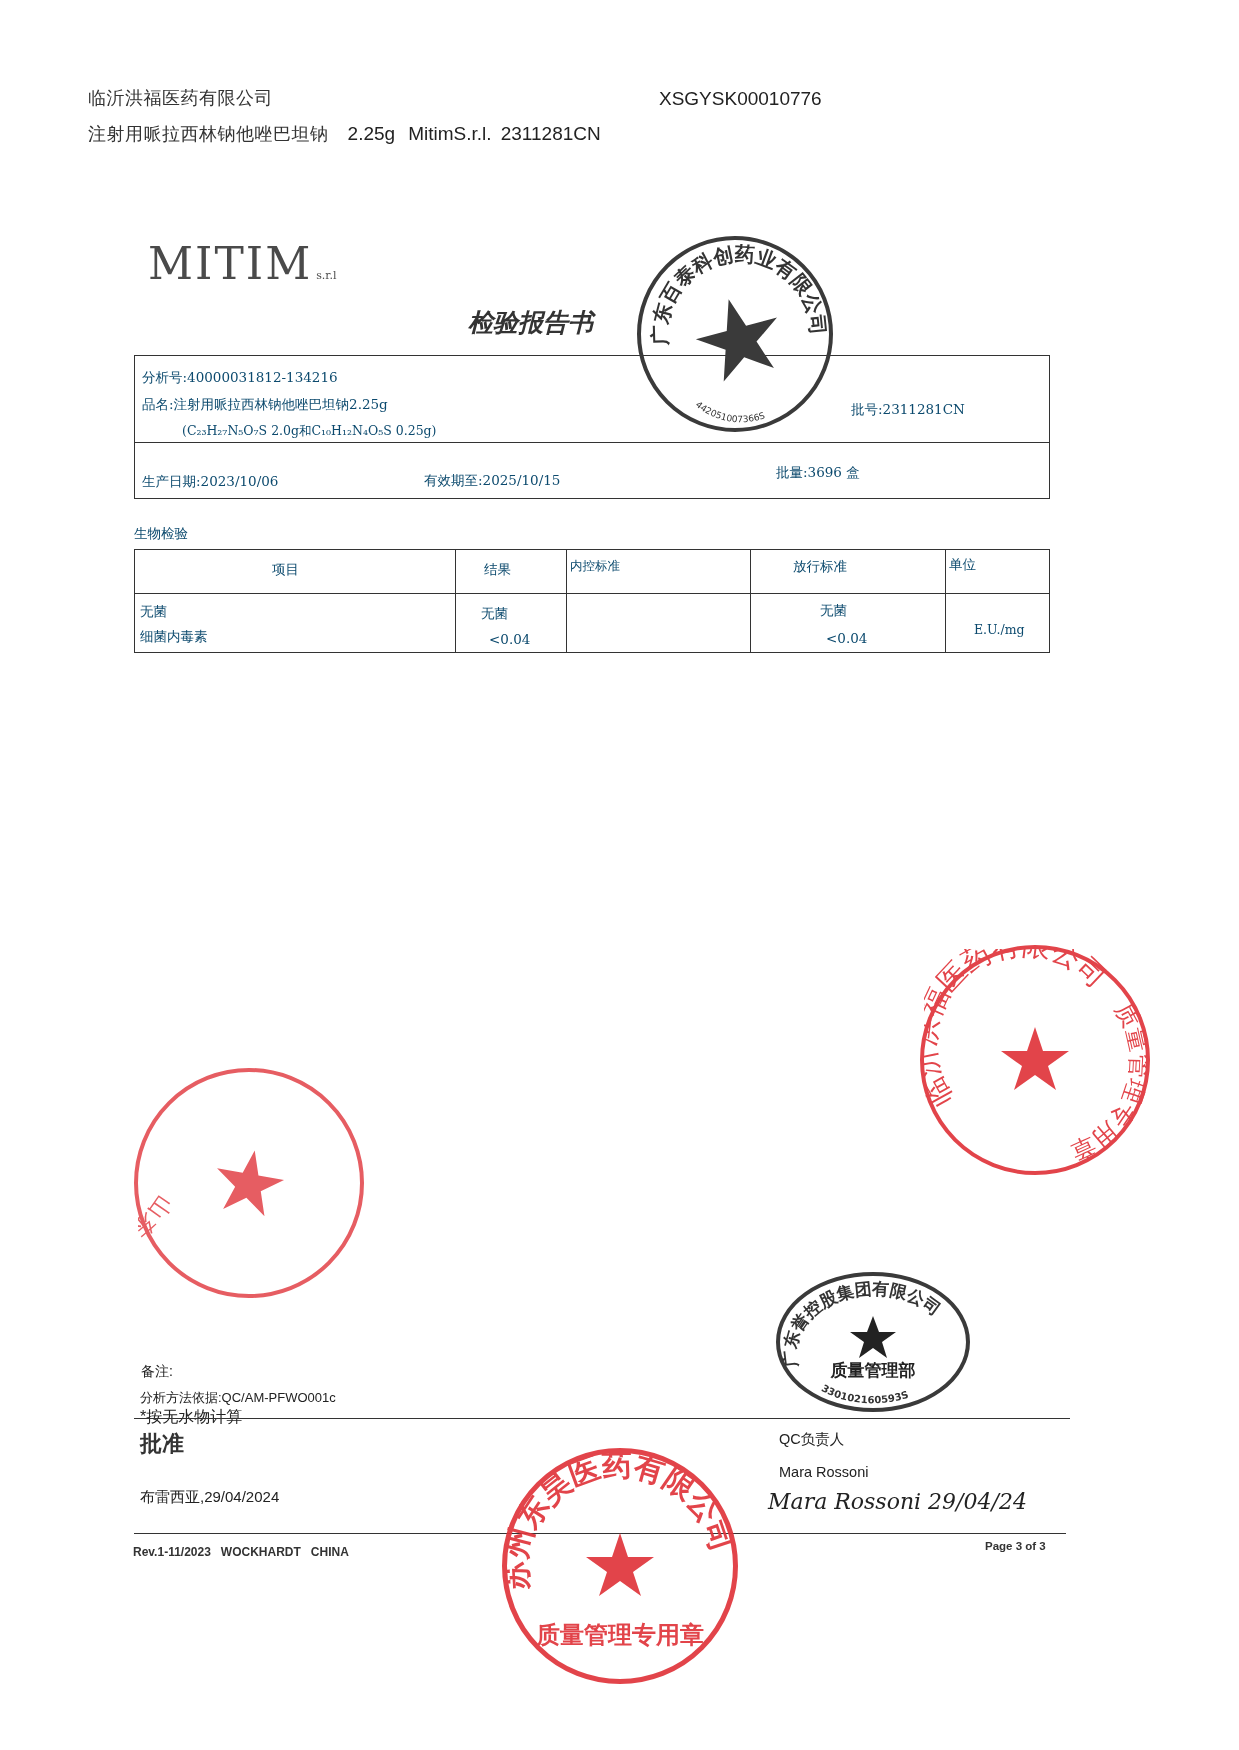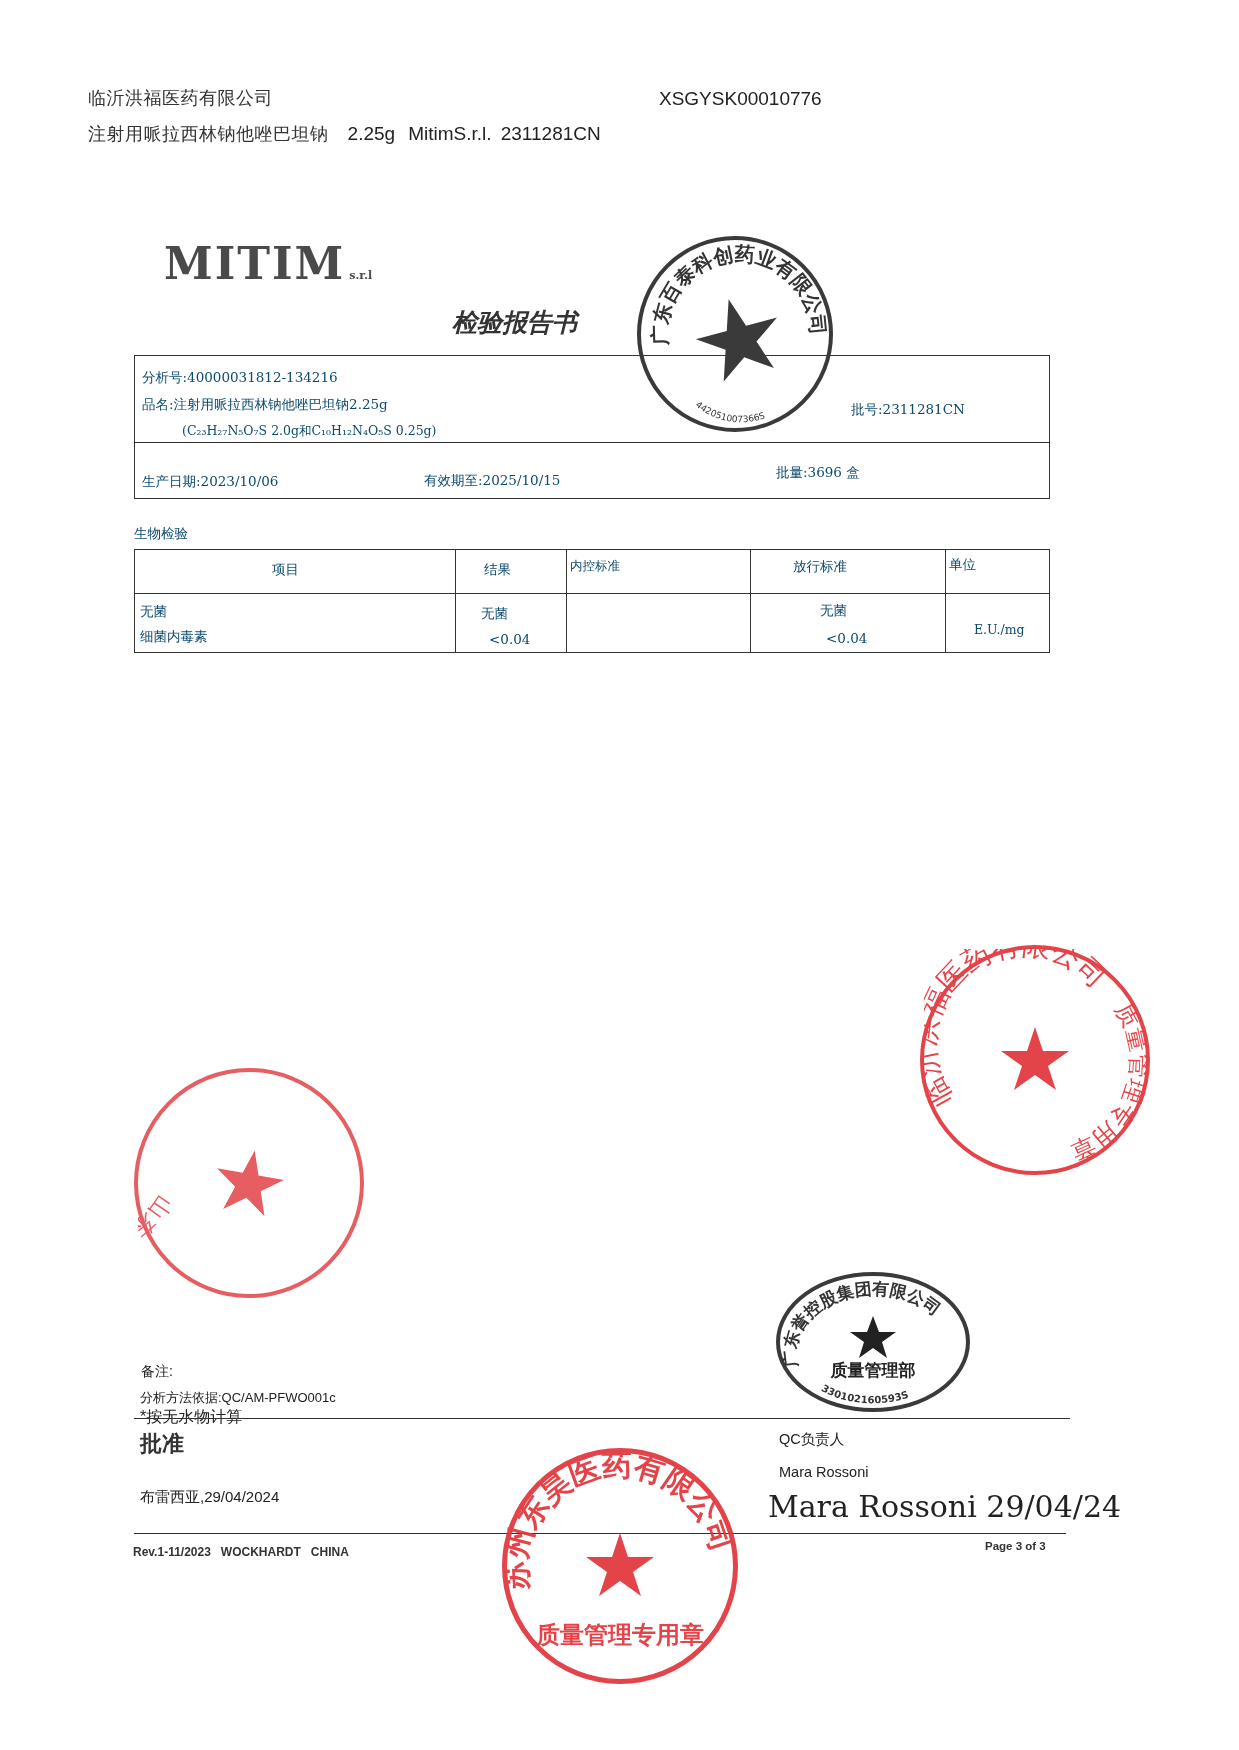--- a/index.html
+++ b/index.html
@@ -1,50 +1,50 @@
 <!DOCTYPE html>
 <html><head>
 <meta charset="utf-8">
 <style>
   html, body { margin: 0; padding: 0; background: #ffffff; }
   body { width: 1239px; height: 1750px; position: relative; overflow: hidden;
          font-family: "DejaVu Serif", "Liberation Serif", serif; color: #1a1a1a; }
   .abs { position: absolute; }
   .hdr { font-family: "DejaVu Serif", serif; font-size: 18px; color: #333; letter-spacing: 0.5px; }
   .hdr-sans { font-family: "Liberation Sans", sans-serif; font-size: 19px; color: #222; }
-  .logo { font-family: "DejaVu Serif", serif; font-weight: bold; font-size: 44px; color: #4a4a4a; letter-spacing: 2px; margin-left: 16px; }
+  .logo { font-family: "DejaVu Serif", serif; font-weight: normal; font-size: 44px; color: #4a4a4a; letter-spacing: 2px; }
   .logo small { font-size: 11px; letter-spacing: 0; vertical-align: baseline; margin-left: 4px; }
   .title { font-family: "DejaVu Sans", sans-serif; font-weight: bold; font-style: italic; font-size: 25px; color: #333; }
   .box { border: 1.5px solid #333; }
   .hline { height: 0; border-top: 1.5px solid #333; }
   .vline { width: 0; border-left: 1.5px solid #333; }
   .cell-text { font-family: "DejaVu Serif", serif; font-size: 13.5px; color: #0c4a6e; }
   .sans { font-family: "Liberation Sans", sans-serif; color: #222; }
   .stamp { border-radius: 50%; box-sizing: border-box; }
   .stamp-red { border: 4px solid #e0353b; color: #e0353b; opacity: 0.92; }
   .stamp-black { border: 4px solid #3a3a3a; color: #333; }
   .stamp svg { position: absolute; left: 0; top: 0; }
-  .sig { font-family: "DejaVu Serif", serif; font-size: 30px; color: #222; }
+  .sig { font-family: "DejaVu Serif", serif; font-style: italic; font-size: 22px; color: #222; }
 </style>
 </head>
 <body>
 
 <div class="abs hdr" style="left:88px;top:86px;">临沂洪福医药有限公司</div>
 <div class="abs hdr-sans" style="left:659px;top:88px;text-align:center;">XSGYSK00010776</div>
 <div class="abs" style="left:88px;top:122px;white-space:nowrap;">
   <span class="hdr">注射用哌拉西林钠他唑巴坦钠</span>
   <span class="hdr-sans" style="margin-left:14px;margin-top:10px;">2.25g</span>
   <span class="hdr-sans" style="margin-left:8px;">MitimS.r.l.</span>
   <span class="hdr-sans" style="margin-left:4px;margin-top:40px;">2311281CN</span>
 </div>
 
 <div class="abs logo" style="left:148px;top:238px;">
   <span>MITIM</span><small>s.r.l</small>
 </div>
-<div class="abs title" style="left:452px;top:306px;">检验报告书</div>
+<div class="abs title" style="left:468px;top:306px;">检验报告书</div>
 
 <div class="abs box" style="left:134px;top:355px;width:914px;height:142px;"></div>
 <div class="abs hline" style="left:134px;top:442px;width:916px;"></div>
 <div class="abs cell-text" style="left:142px;top:369px;">分析号:40000031812-134216</div>
 <div class="abs cell-text" style="left:142px;top:396px;">品名:注射用哌拉西林钠他唑巴坦钠2.25g</div>
 <div class="abs cell-text" style="left:182px;top:423px;font-size:12.5px;">(C₂₃H₂₇N₅O₇S 2.0g和C₁₀H₁₂N₄O₅S 0.25g)</div>
 <div class="abs cell-text" style="left:851px;top:401px;">批号:2311281CN</div>
 <div class="abs cell-text" style="left:142px;top:473px;">生产日期:2023/10/06</div>
 <div class="abs cell-text" style="left:424px;top:472px;">有效期至:2025/10/15</div>
 <div class="abs cell-text" style="left:776px;top:464px;">批量:3696 盒</div>

